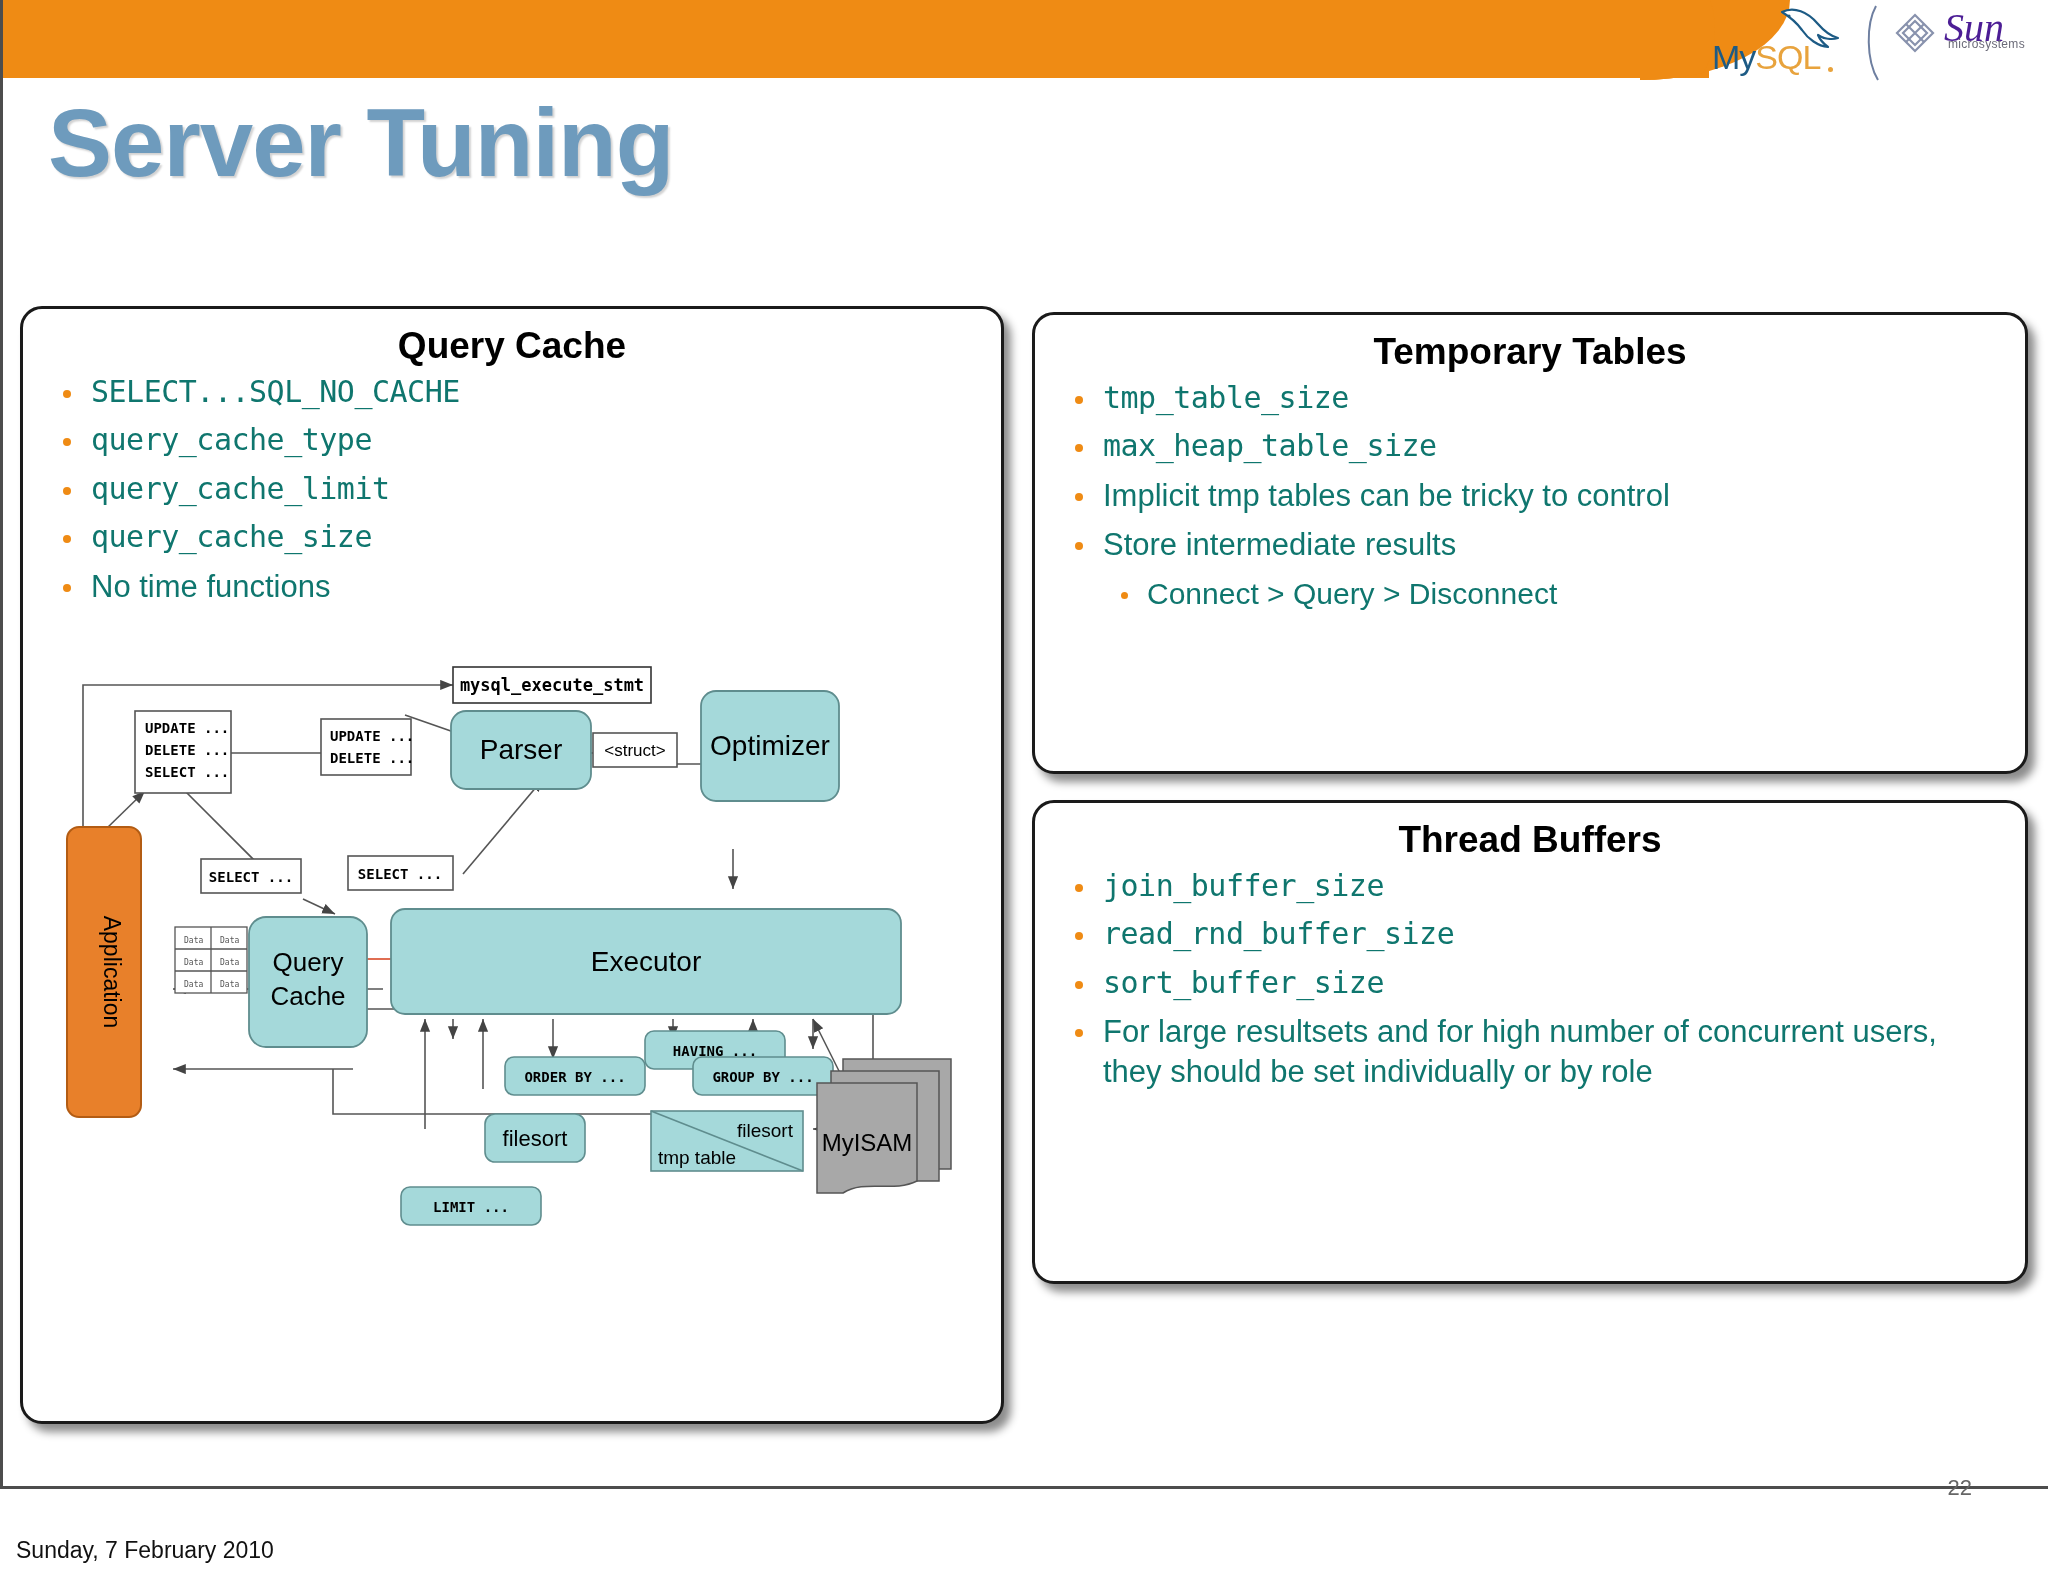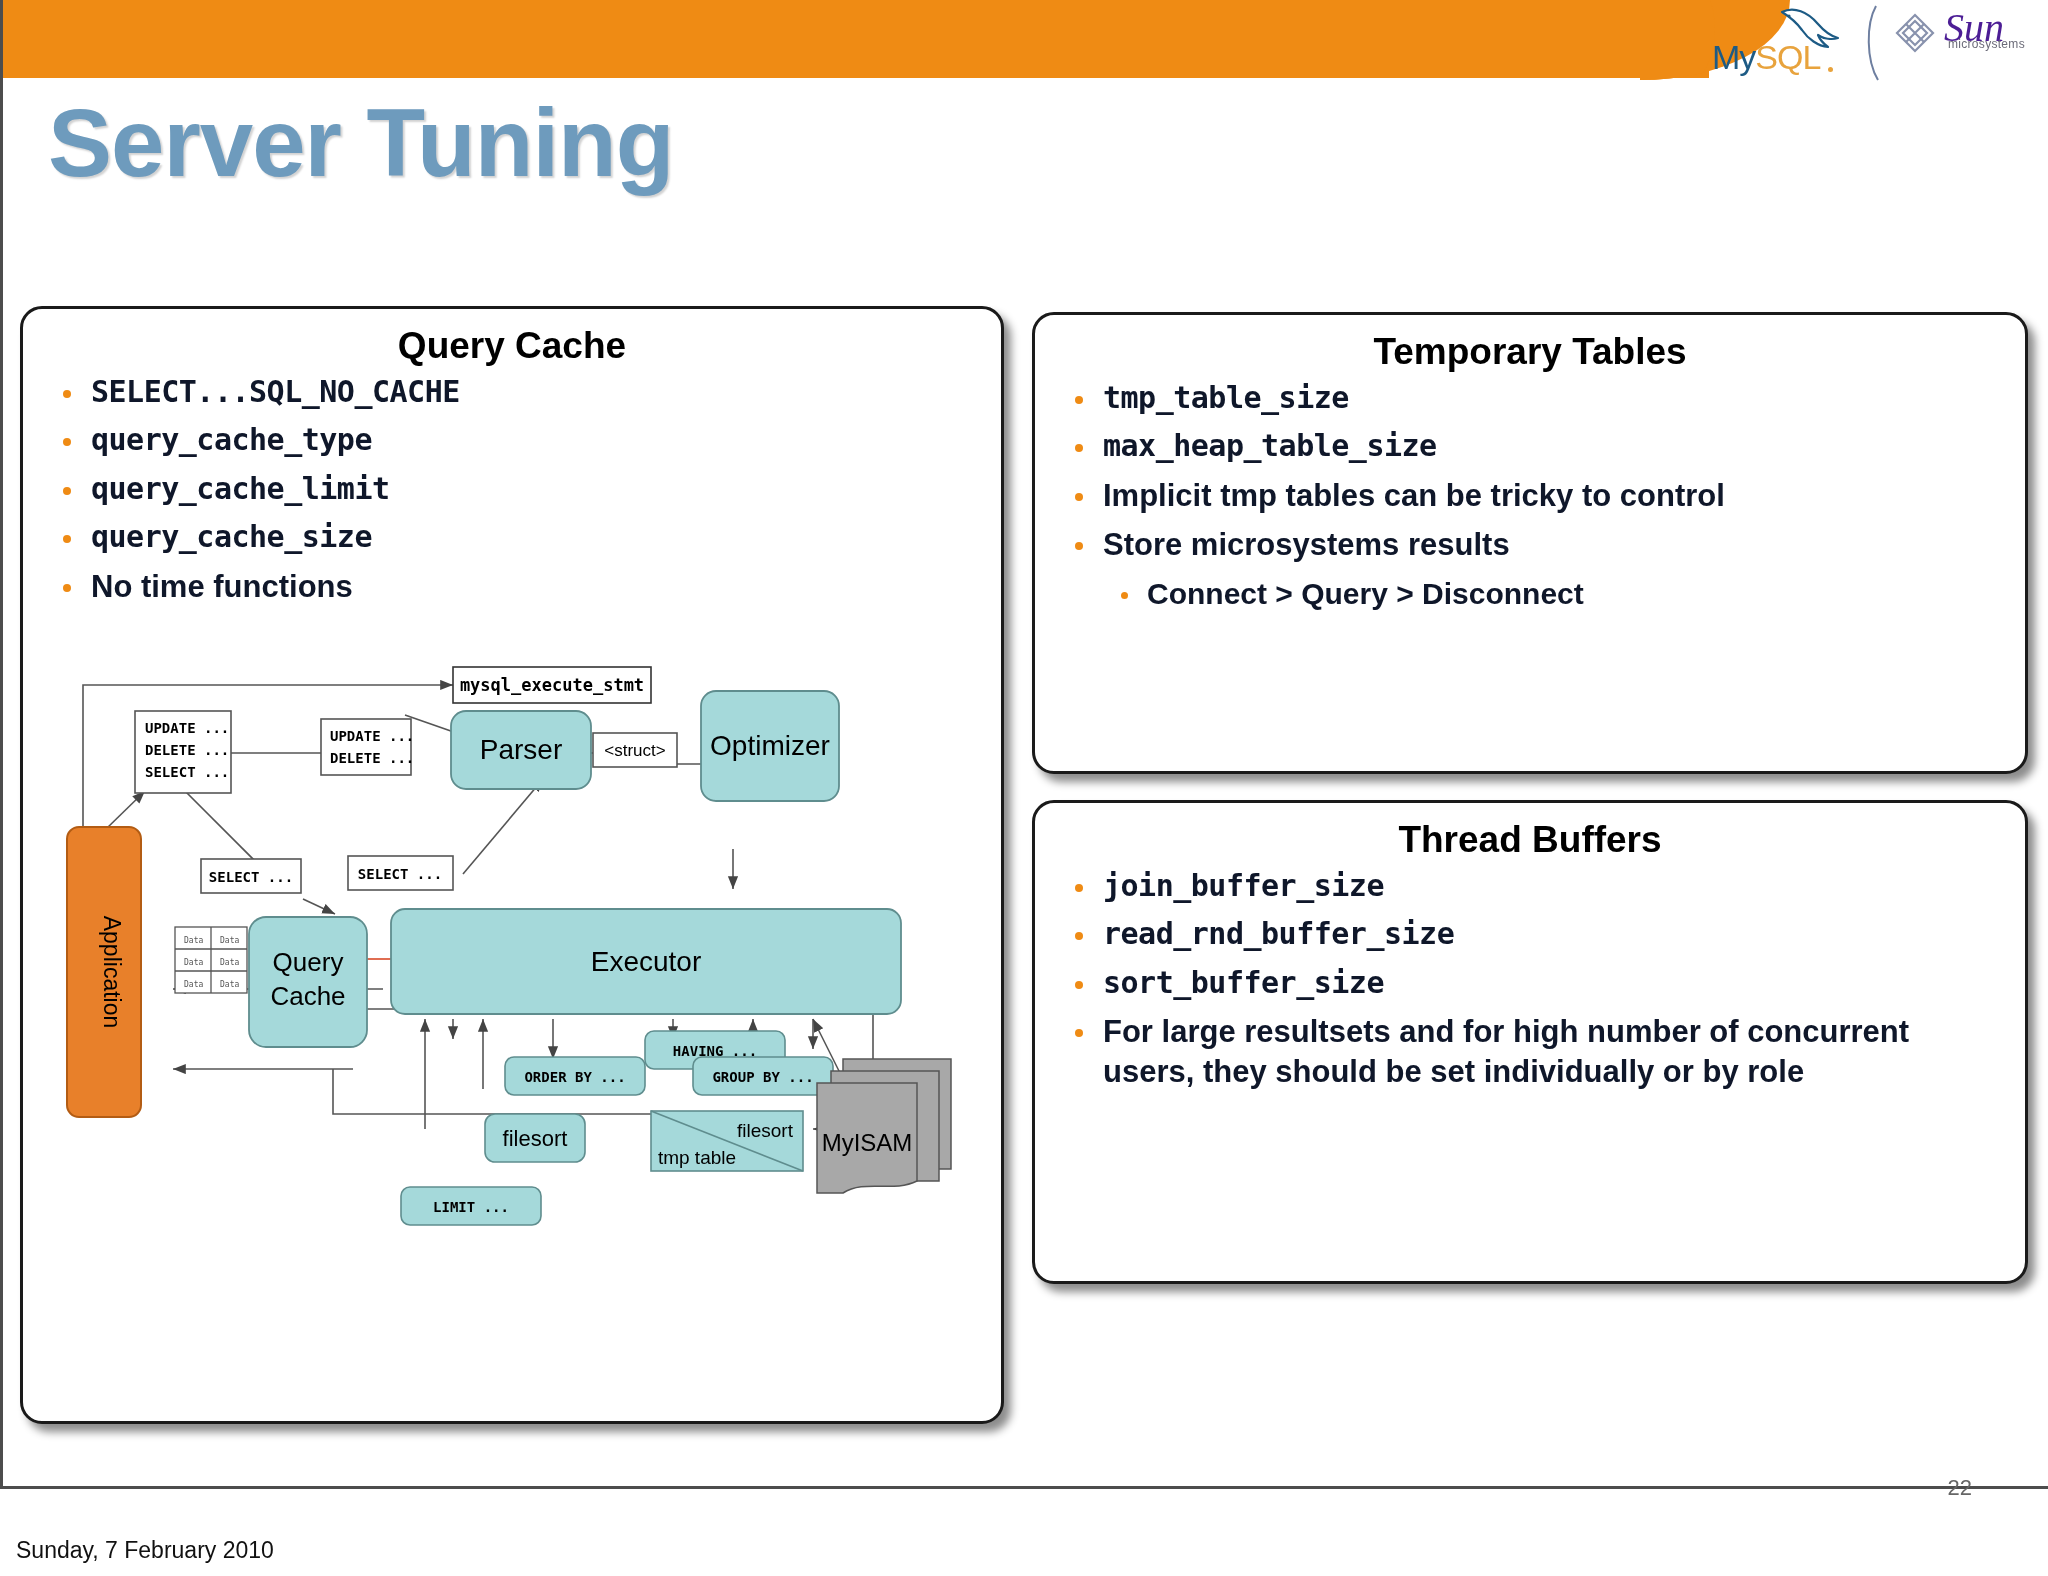--- a/index.html
+++ b/index.html
@@ -166,23 +166,22 @@
     list-style: none;
     margin: 6px 0 0 0;
     padding: 0 22px 0 26px;
   }
   ul.bullets li {
     position: relative;
     padding-left: 42px;
     margin-bottom: 10px;
     font-family: "Liberation Sans", sans-serif;
     font-size: 31px;
-    color: #0f172a;
+    color: #0f766e;
     line-height: 1.28;
-    font-weight: bold;
   }
   ul.bullets li::before {
     content: "";
     position: absolute;
     left: 14px;
     top: 17px;
     width: 8px;
     height: 8px;
     border-radius: 50%;
     background: #ef8b14;
@@ -414,21 +413,21 @@
       </svg>
     </div>
   </div>
 
   <div class="panel" id="panel-temp-tables">
     <div class="panel-title">Temporary Tables</div>
     <ul class="bullets" id="tt-bullets">
         <li class="mono">tmp_table_size</li>
         <li class="mono">max_heap_table_size</li>
         <li>Implicit tmp tables can be tricky to control</li>
-        <li>Store microsystems results</li>
+        <li>Store intermediate results</li>
         <li class="sub">Connect &gt; Query &gt; Disconnect</li>
       </ul>
   </div>
 
   <div class="panel" id="panel-thread-buffers">
     <div class="panel-title">Thread Buffers</div>
     <ul class="bullets" id="tb-bullets">
         <li class="mono">join_buffer_size</li>
         <li class="mono">read_rnd_buffer_size</li>
         <li class="mono">sort_buffer_size</li>

